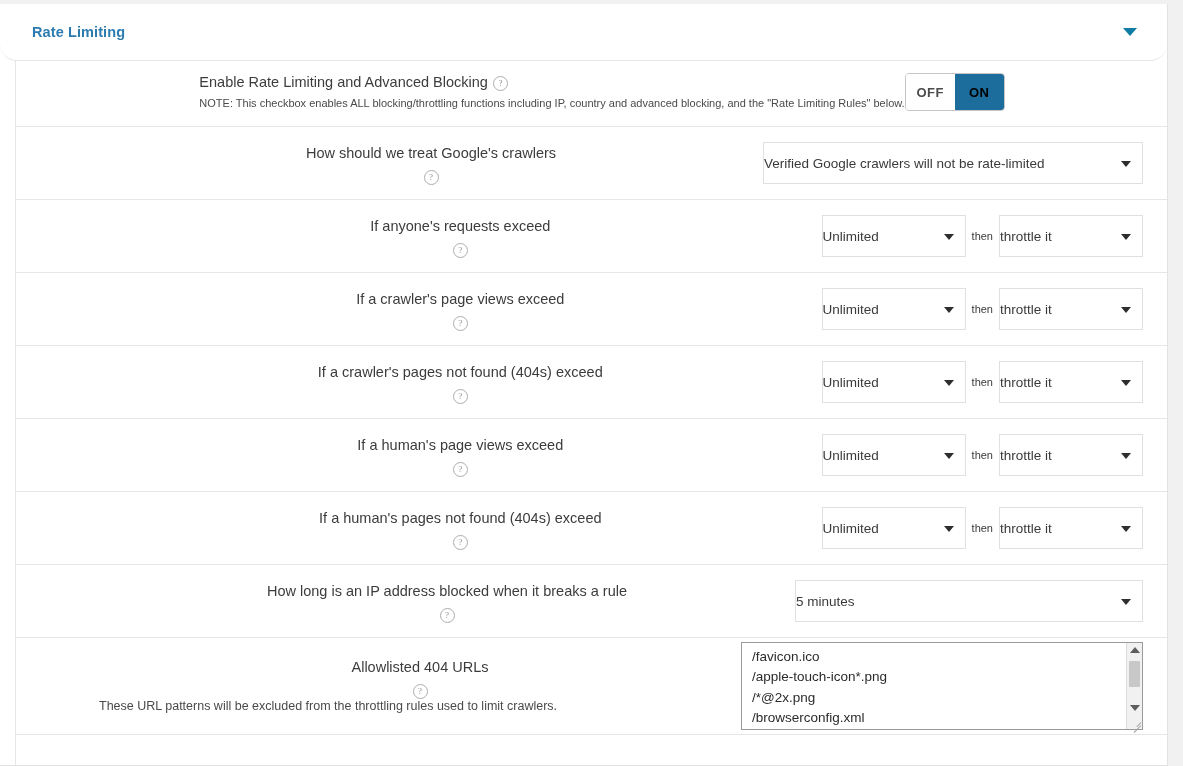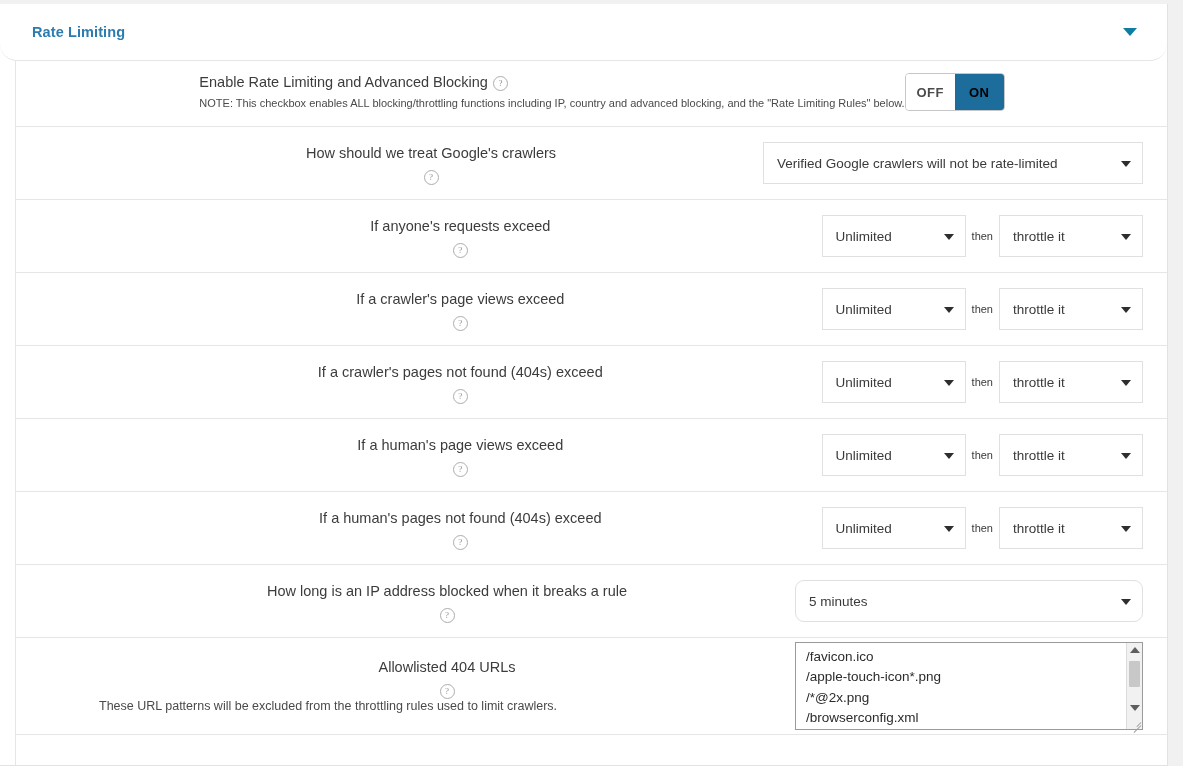--- a/index.html
+++ b/index.html
@@ -181,53 +181,53 @@
 
   
   .select {
     position: relative;
     display: inline-flex;
     align-items: center;
     height: 42px;
     border: 1px solid #e0e0e0;
     background: #fff;
     box-sizing: border-box;
-    padding: 0 30px 0 13px;
+    padding: 0 30px 0 0;
     font-size: 13.5px;
     color: #3a3a3a;
     cursor: pointer;
     white-space: nowrap;
     overflow: hidden;
   }
   .select .caret {
     position: absolute;
     right: 11px;
     top: 50%;
     margin-top: -2px;
     width: 0;
     height: 0;
     border-left: 5px solid transparent;
     border-right: 5px solid transparent;
     border-top: 6px solid #2e2e2e;
   }
   .select.wide  { width: 380px; }
-  .select.mid   { width: 348px; border-radius: 9px; }
+  .select.mid   { width: 348px; }
   .select.small { width: 144px; }
 
   .then-label {
     font-size: 11px;
     color: #3a3a3a;
     margin: 0 6px;
     white-space: nowrap;
   }
 
   
   .ta-wrap {
     position: relative;
-    width: 348px;
+    width: 402px;
     height: 88px;
   }
   .textarea {
     width: 100%;
     height: 100%;
     box-sizing: border-box;
     border: 1px solid #9a9a9a;
     background: #fff;
     padding: 4px 22px 4px 10px;
     font-family: "Liberation Sans", sans-serif;

